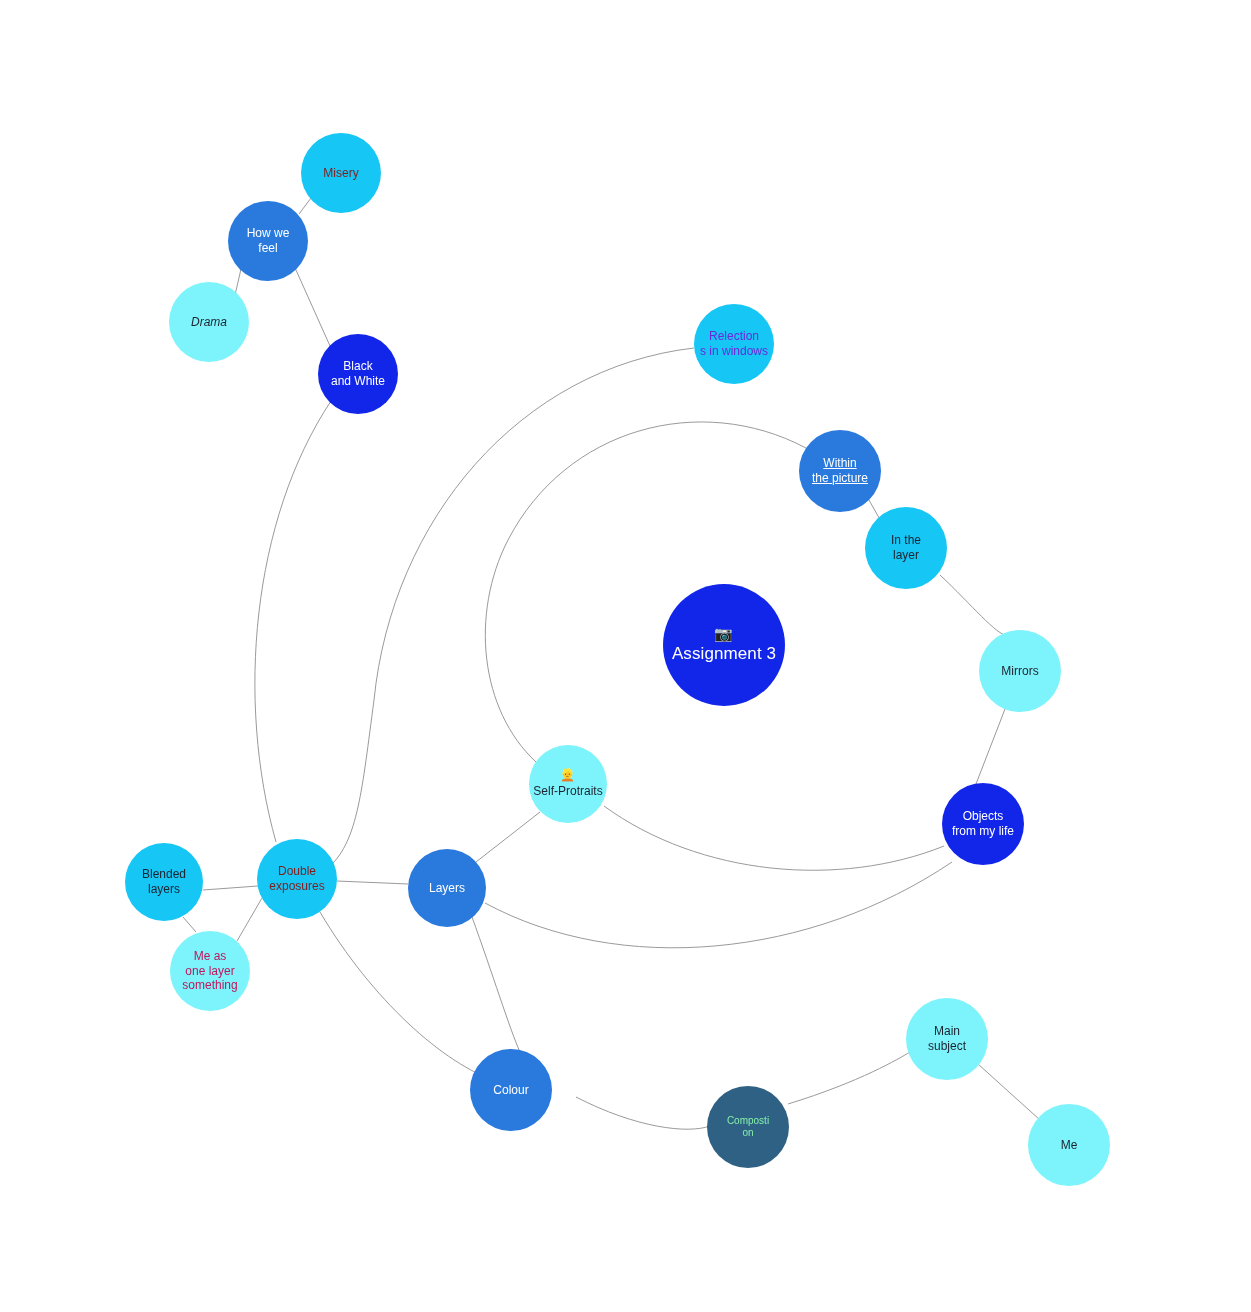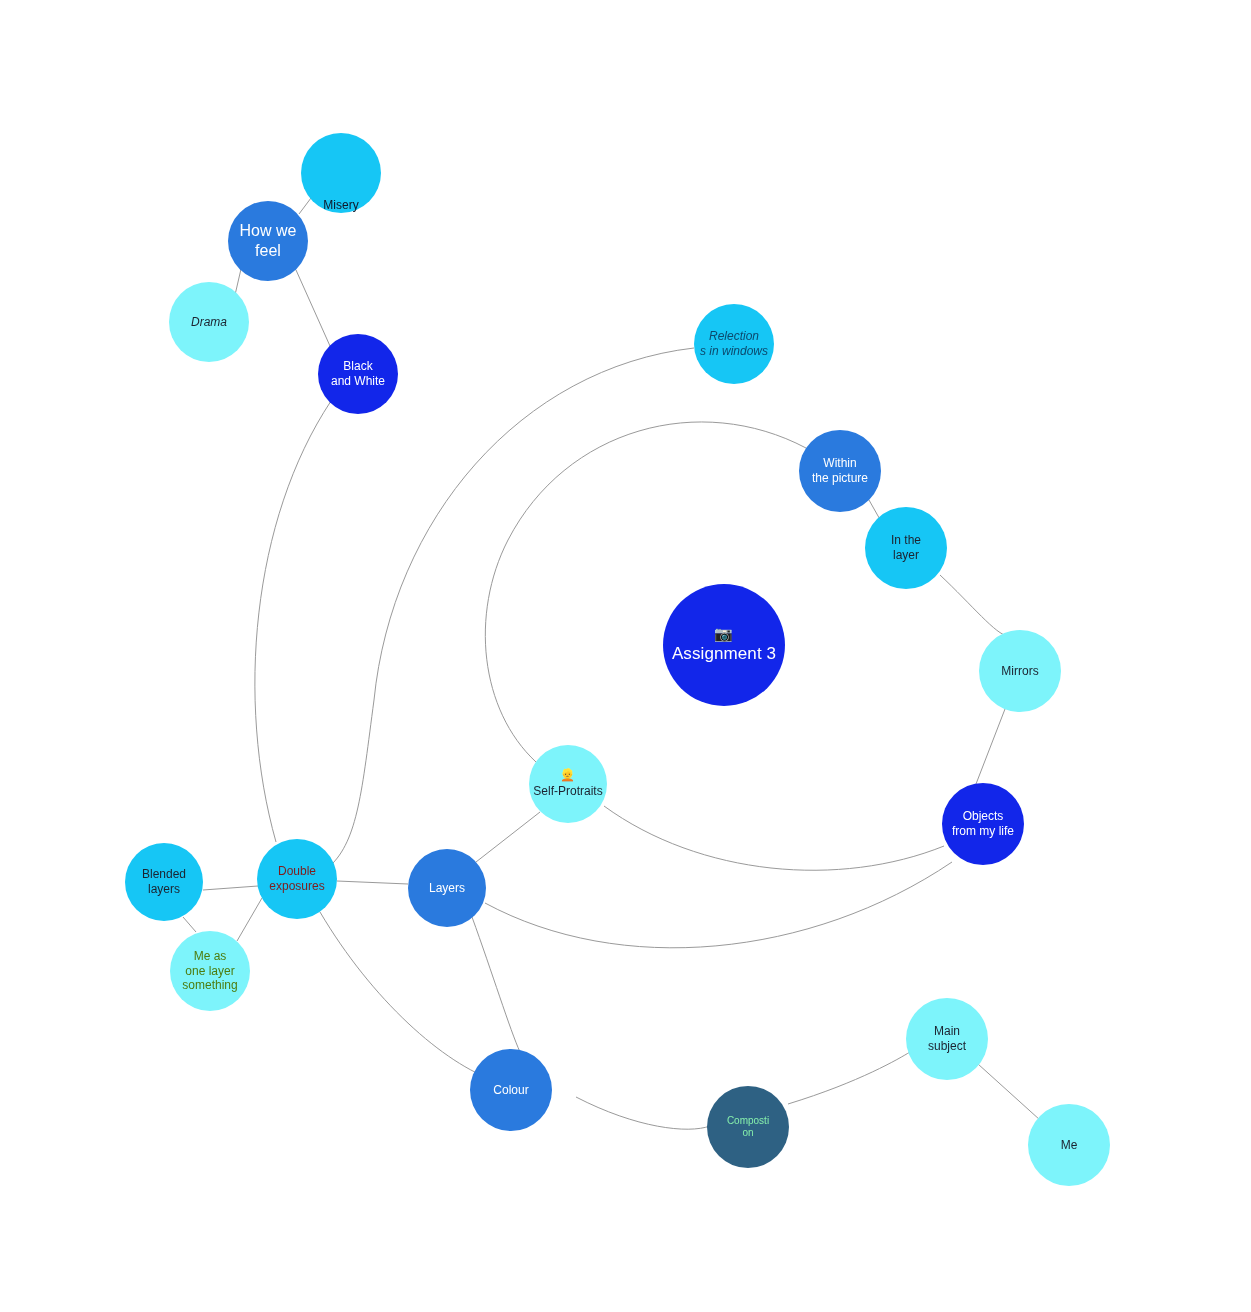--- a/index.html
+++ b/index.html
@@ -83,39 +83,39 @@
       <path d="M 788 1104 C 860 1082 900 1058 910 1052" fill="none" stroke="#9a9a9a" stroke-width="1"></path>
       <path d="M 978 1064 L 1040 1120" fill="none" stroke="#9a9a9a" stroke-width="1"></path>
       <path d="M 485 903 C 620 976 810 958 952 862" fill="none" stroke="#9a9a9a" stroke-width="1"></path>
     </svg>
 
   <div id="node-layer">
       <div class="node root" style="left: 663px; top: 584px; width: 122px; height: 122px; background: rgb(18, 38, 234); color: rgb(255, 255, 255); font-size: 17px;">
         <span class="node-emoji" style="font-size: 15px;">📷</span>
         <span class="node-label">Assignment 3</span>
       </div>
-      <div class="node" style="left: 301px; top: 133px; width: 80px; height: 80px; background: rgb(22, 198, 245); color: #0f172a; font-size: 12px; justify-content: flex-end;">
+      <div class="node" style="left: 301px; top: 133px; width: 80px; height: 80px; background: rgb(22, 198, 245); color: #7f1d1d; font-size: 12px;">
         <span class="node-label">Misery</span>
       </div>
-      <div class="node" style="left: 228px; top: 201px; width: 80px; height: 80px; background: rgb(42, 122, 222); color: rgb(255, 255, 255); font-size: 16px;">
+      <div class="node" style="left: 228px; top: 201px; width: 80px; height: 80px; background: rgb(42, 122, 222); color: rgb(255, 255, 255); font-size: 12px;">
         <span class="node-label">How we
 feel</span>
       </div>
       <div class="node" style="left: 169px; top: 282px; width: 80px; height: 80px; background: rgb(125, 244, 251); color: rgb(28, 35, 48); font-size: 12px; font-style: italic;">
         <span class="node-label">Drama</span>
       </div>
       <div class="node" style="left: 318px; top: 334px; width: 80px; height: 80px; background: rgb(18, 38, 234); color: rgb(255, 255, 255); font-size: 12px;">
         <span class="node-label">Black
 and White</span>
       </div>
-      <div class="node" style="left: 694px; top: 304px; width: 80px; height: 80px; background: rgb(22, 198, 245); color: #0c4a6e; font-size: 12px; font-style: italic;">
+      <div class="node" style="left: 694px; top: 304px; width: 80px; height: 80px; background: rgb(22, 198, 245); color: #6d28d9; font-size: 12px;">
         <span class="node-label">Relection
 s in windows</span>
       </div>
-      <div class="node" style="left: 799px; top: 430px; width: 82px; height: 82px; background: rgb(42, 122, 222); color: rgb(255, 255, 255); font-size: 12px;">
+      <div class="node" style="left: 799px; top: 430px; width: 82px; height: 82px; background: rgb(42, 122, 222); color: rgb(255, 255, 255); font-size: 12px; text-decoration: underline;">
         <span class="node-label">Within
 the picture</span>
       </div>
       <div class="node" style="left: 865px; top: 507px; width: 82px; height: 82px; background: rgb(22, 198, 245); color: rgb(28, 35, 48); font-size: 12px;">
         <span class="node-label">In the
 layer</span>
       </div>
       <div class="node" style="left: 979px; top: 630px; width: 82px; height: 82px; background: rgb(125, 244, 251); color: rgb(28, 35, 48); font-size: 12px;">
         <span class="node-label">Mirrors</span>
       </div>
@@ -131,21 +131,21 @@
         <span class="node-label">Layers</span>
       </div>
       <div class="node" style="left: 257px; top: 839px; width: 80px; height: 80px; background: rgb(22, 198, 245); color: #7f1d1d; font-size: 12px;">
         <span class="node-label">Double
 exposures</span>
       </div>
       <div class="node" style="left: 125px; top: 843px; width: 78px; height: 78px; background: rgb(22, 198, 245); color: rgb(28, 35, 48); font-size: 12px;">
         <span class="node-label">Blended
 layers</span>
       </div>
-      <div class="node" style="left: 170px; top: 931px; width: 80px; height: 80px; background: rgb(125, 244, 251); color: #4d7c0f; font-size: 12px;">
+      <div class="node" style="left: 170px; top: 931px; width: 80px; height: 80px; background: rgb(125, 244, 251); color: #be185d; font-size: 12px;">
         <span class="node-label">Me as
 one layer
 something</span>
       </div>
       <div class="node" style="left: 470px; top: 1049px; width: 82px; height: 82px; background: rgb(42, 122, 222); color: rgb(255, 255, 255); font-size: 12px;">
         <span class="node-label">Colour</span>
       </div>
       <div class="node" style="left: 707px; top: 1086px; width: 82px; height: 82px; background: rgb(46, 97, 131); color: #86efac; font-size: 10px;">
         <span class="node-label">Composti
 on</span>

